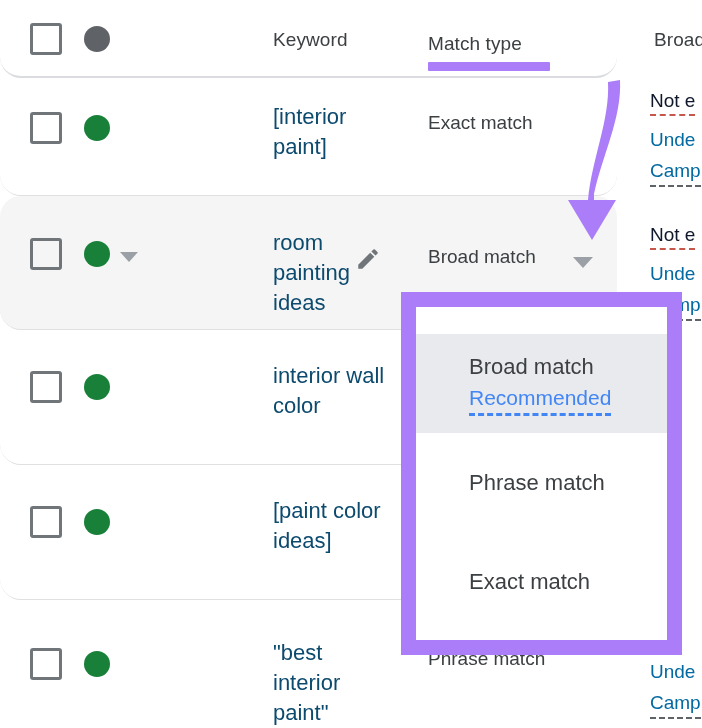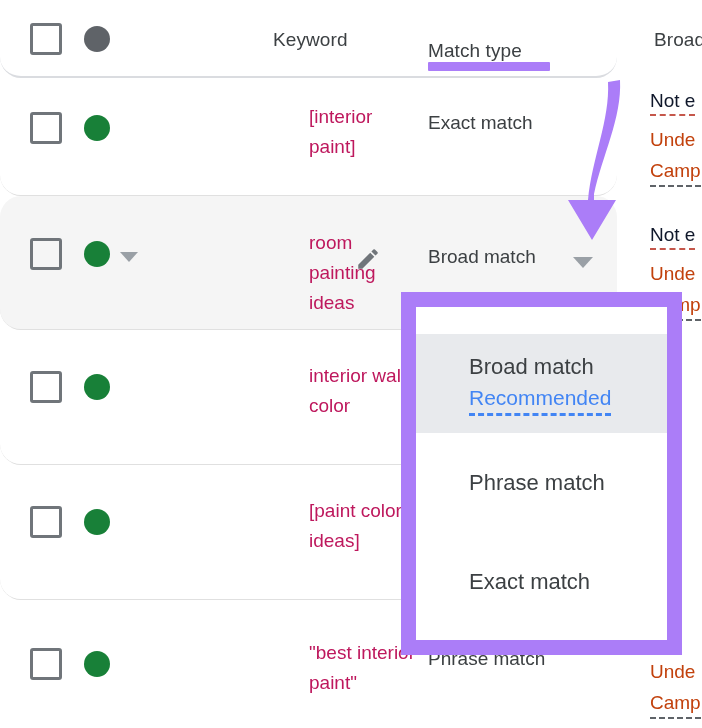--- a/index.html
+++ b/index.html
@@ -62,21 +62,21 @@
   .row.header .c-match { border-right: 1px solid #e0e0e0; }
 
   
   .hdr-label {
     font-size: 19px;
     color: #3c4043;
     letter-spacing: .1px;
     white-space: nowrap;
   }
   .hdr-keyword { position: absolute; left: 81px; top: 29px; }
-  .hdr-match   { position: absolute; left: 22px; top: 40px; }
+  .hdr-match   { position: absolute; left: 22px; top: 33px; }
   .hdr-status  { position: absolute; left: 22px; top: 29px; }
 
   .hdr-underline {
     position: absolute;
     left: 22px;
     top: 62px;
     width: 122px;
     height: 9px;
     background: #ab7df8;
     border-radius: 1px;
@@ -119,24 +119,23 @@
     border-right: 9px solid transparent;
     border-top: 10px solid #9aa0a6;
   }
 
   
   .kw-text {
     position: absolute;
     left: 81px;
     top: 24px;
     width: 112px;
-    font-size: 19px;
+    font-size: 22px;
     line-height: 30px;
-    color: #be185d;
-    margin-left: 36px;
+    color: #0c4a6e;
   }
 
   
   .pencil {
     position: absolute;
     left: 163px;
     top: 40px;
     width: 26px;
     height: 26px;
   }
@@ -165,21 +164,21 @@
   .st-wrap {
     position: absolute;
     left: 18px;
     top: 10px;
     width: 160px;
     white-space: nowrap;
   }
   .st-line {
     font-size: 19px;
     line-height: 35px;
-    color: #c2410c;
+    color: #0369a1;
   }
   .st-line.not-eligible {
     color: #0f172a;
     border-bottom: 2px dashed #c5574b;
     display: inline-block;
     line-height: 26px;
     margin-bottom: 6px;
   }
   .st-line.dashed {
     border-bottom: 2px dashed #5f6368;

